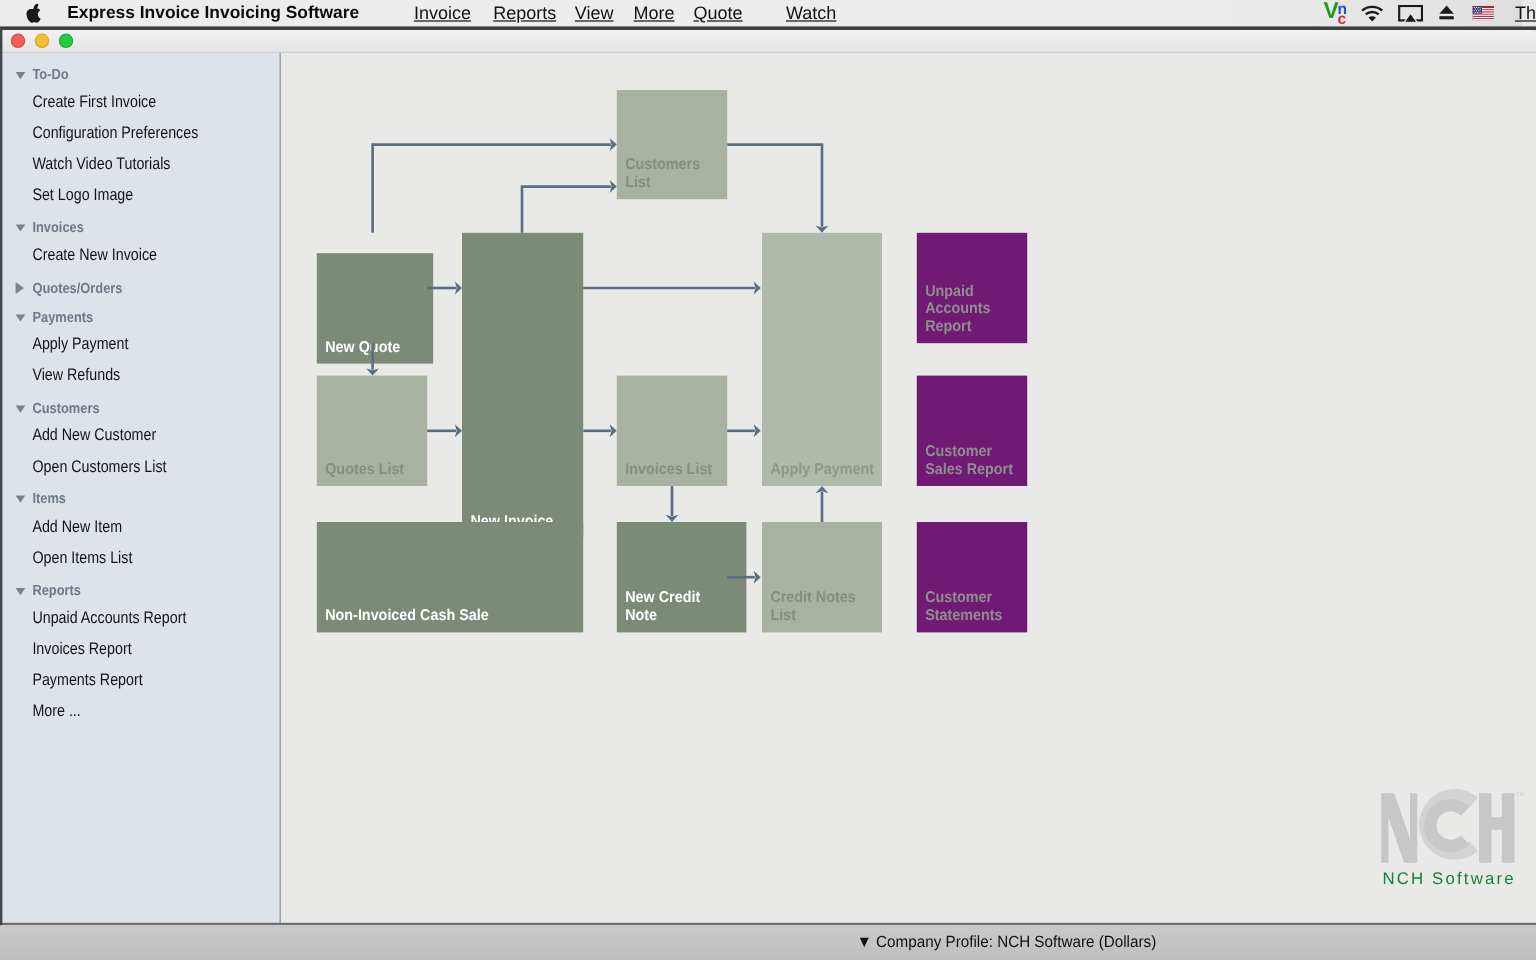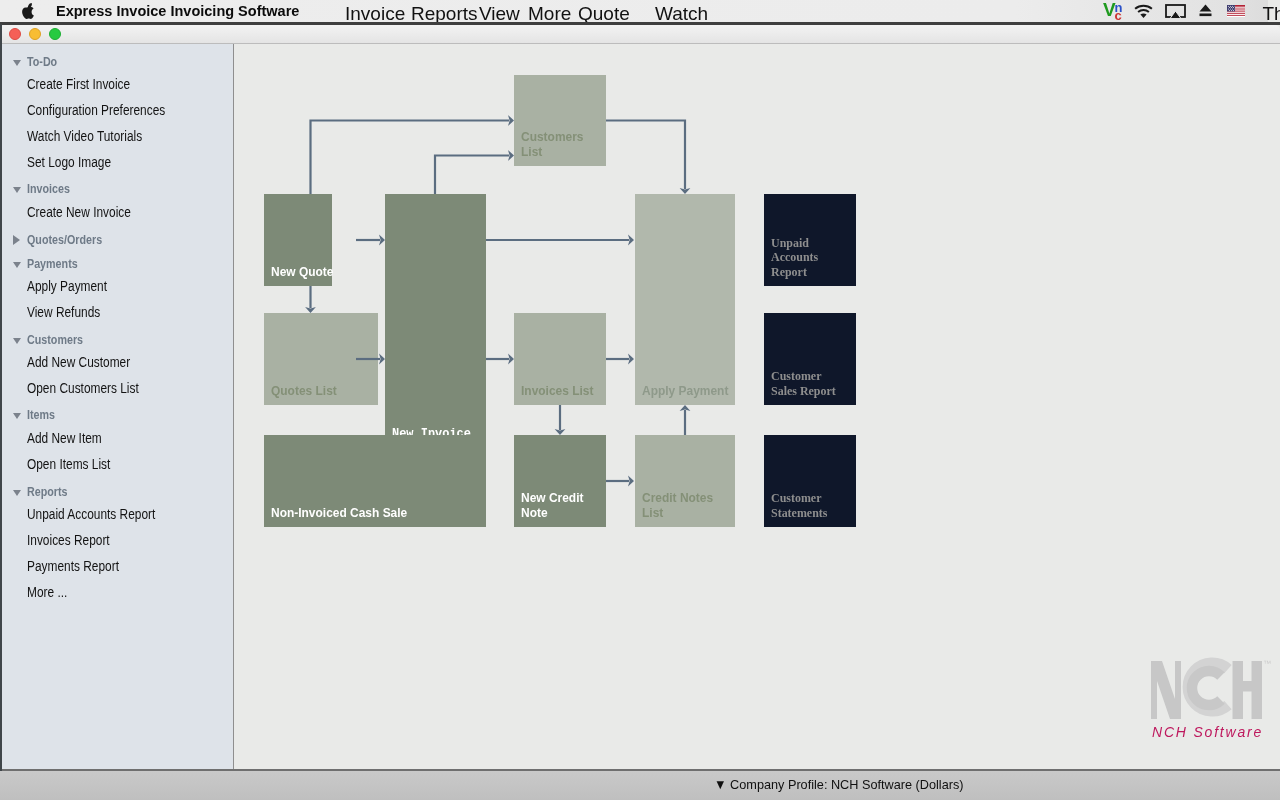--- a/index.html
+++ b/index.html
@@ -2,21 +2,21 @@
 <html><head>
 <meta charset="utf-8">
 <style>
   * { margin:0; padding:0; box-sizing:border-box; }
   html,body { width:1280px; height:800px; overflow:hidden; }
   body { font-family:"Liberation Sans", sans-serif; position:relative; background:#e9eae8; }
 
   
   #menubar { position:absolute; left:0; top:0; width:1268px; height:22px; background:linear-gradient(90deg,#ededed 0%,#ececec 80%,#e2e2e2 97%,#dcdcdc 100%); }
   #menubar .appname { position:absolute; left:56px; top:3px; font-size:14.5px; font-weight:bold; color:#0c0c0c; }
-  .menuitem { position:absolute; top:3px; font-size:19px; color:#111; }
+  .menuitem { position:absolute; top:3px; font-size:15px; color:#111;text-decoration:underline; }
   #mb-shadow { position:absolute; left:0; top:22px; width:1280px; height:2.5px; background:#3f3f3f; }
 
   
   #titlebar { position:absolute; left:0; top:24.5px; width:1280px; height:19.5px;
       background:linear-gradient(#f3f3f3,#e4e4e4);
       border-radius:5px 5px 0 0; border-bottom:1px solid #bcbcbc; }
   .tl { position:absolute; top:28px; width:12px; height:12px; border-radius:50%; }
 
   
   #sidebar { position:absolute; left:0; top:44px; width:234px; height:725px;
@@ -30,29 +30,29 @@
   .tri-r { position:absolute; left:13px; width:0; height:0;
       border-top:5px solid transparent; border-bottom:5px solid transparent; border-left:7px solid #7b828c; }
 
   
   .fbox { position:absolute; font-size:13px; font-weight:bold; }
   .fbox span { position:absolute; left:7px; bottom:7px; line-height:14.5px; white-space:nowrap;
       transform:scaleX(.92); transform-origin:0 100%; }
   .dark  { background:#7d8a77; color:#ffffff; }
   .lite  { background:#a9b1a3; color:#849077; }
   .apay  { background:#b1b8ac; color:#8e998a; }
-  .grey  { background:#0f172a; color:#8e8e8e;font-family:Liberation Serif, serif; }
+  .grey  { background:#701a75; color:#8e8e8e; }
 
   
   #botline { position:absolute; left:0; top:769px; width:1280px; height:1.6px; background:#6f6f6f; }
   #botbar { position:absolute; left:0; top:770.6px; width:1280px; height:29.4px; background:linear-gradient(#c9c9c9,#bfbfbf); }
   #botbar .txt { position:absolute; left:714px; top:6.5px; font-size:13.5px; color:#101010; transform:scaleX(.94); transform-origin:0 0; white-space:nowrap; }
 
   
-  #wm-text { position:absolute; left:1152px; top:723.5px; font-size:14px; letter-spacing:1.8px; color:#be185d;font-style:italic; }
+  #wm-text { position:absolute; left:1152px; top:723.5px; font-size:14px; letter-spacing:1.8px; color:#15803d; }
 </style>
 </head>
 <body>
 
 <div id="menubar">
   <svg style="position:absolute;left:21px;top:3px" width="15" height="17" viewBox="0 0 15 17">
     <path fill="#1a1a1a" d="M10.7 0 C9.4 0.1 8.2 0.9 7.6 1.9 C7.1 2.8 6.7 4.0 6.9 5.2 C8.2 5.2 9.4 4.5 10.1 3.5 C10.8 2.6 11.2 1.3 10.7 0 Z"></path>
     <path fill="#1a1a1a" d="M7.4 5.7 C8.5 5.7 9.5 5.0 10.9 5.0 C12.2 5.0 13.4 5.7 14.1 6.8 C12.9 7.5 12.1 8.7 12.1 10.2 C12.1 11.8 13.0 13.2 14.4 13.8 C13.9 15.0 13.4 15.7 12.7 16.4 C12.0 17.1 11.2 17.3 10.4 17.0 C9.6 16.7 8.9 16.6 8.0 16.9 C7.1 17.2 6.4 17.2 5.6 16.5 C4.0 15.1 2.7 12.6 2.6 10.2 C2.5 7.7 4.1 5.7 6.1 5.7 C6.6 5.7 6.9 5.7 7.4 5.7 Z" transform="translate(-1.5,-1.2)"></path>
   </svg>
   <span class="appname">Express Invoice Invoicing Software</span>
@@ -147,45 +147,45 @@
 <div class="tri-d" style="top:489.5px"></div>
 <span class="sb-head" style="top:484.5px">Reports</span>
 <span class="sb-item" style="top:506px">Unpaid Accounts Report</span>
 <span class="sb-item" style="top:532px">Invoices Report</span>
 <span class="sb-item" style="top:558px">Payments Report</span>
 <span class="sb-item" style="top:584px">More ...</span>
 
 <div class="fbox lite" style="left:514px;top:75px; width:92px; height:91px;">
     <span>Customers<br>List</span>
   </div>
-<div class="fbox dark" style="left:264px;top:194px;width:68px; height:92px;">
+<div class="fbox dark" style="left:264px;top:211px;width:97px; height:92px;">
     <span>New Quote</span>
   </div>
-<div class="fbox dark" style="left:385px;top:194px;width:101px;height:254px;font-family:Liberation Mono, monospace;">
+<div class="fbox dark" style="left:385px;top:194px;width:101px;height:254px;">
     <span>New Invoice</span>
   </div>
-<div class="fbox lite" style="left:264px;top:313px;width:114px; height:92px;text-align:center;">
+<div class="fbox lite" style="left:264px;top:313px;width:92px; height:92px;text-align:center;">
     <span>Quotes List</span>
   </div>
 <div class="fbox lite" style="left:514px;top:313px;width:92px; height:92px;">
     <span>Invoices List</span>
   </div>
 <div class="fbox apay" style="left:635px;top:194px;width:100px;height:211px;">
     <span>Apply Payment</span>
   </div>
 <div class="fbox grey" style="left:764px;top:194px;width:92px; height:92px;">
     <span>Unpaid<br>Accounts<br>Report</span>
   </div>
 <div class="fbox grey" style="left:764px;top:313px;width:92px; height:92px;">
     <span>Customer<br>Sales Report</span>
   </div>
 <div class="fbox dark" style="left:264px;top:435px;width:222px;height:92px;">
     <span>Non-Invoiced Cash Sale</span>
   </div>
-<div class="fbox dark" style="left:514px;top:435px;width:92px; height:92px;">
+<div class="fbox dark" style="left:514px;top:435px;width:108px; height:92px;">
     <span>New Credit<br>Note</span>
   </div>
 <div class="fbox lite" style="left:635px;top:435px;width:100px;height:92px;">
     <span>Credit Notes<br>List</span>
   </div>
 <div class="fbox grey" style="left:764px;top:435px;width:92px; height:92px;">
     <span>Customer<br>Statements</span>
   </div>
 
 <svg style="position:absolute;left:0;top:0;" width="1280" height="800" viewBox="0 0 1280 800">

